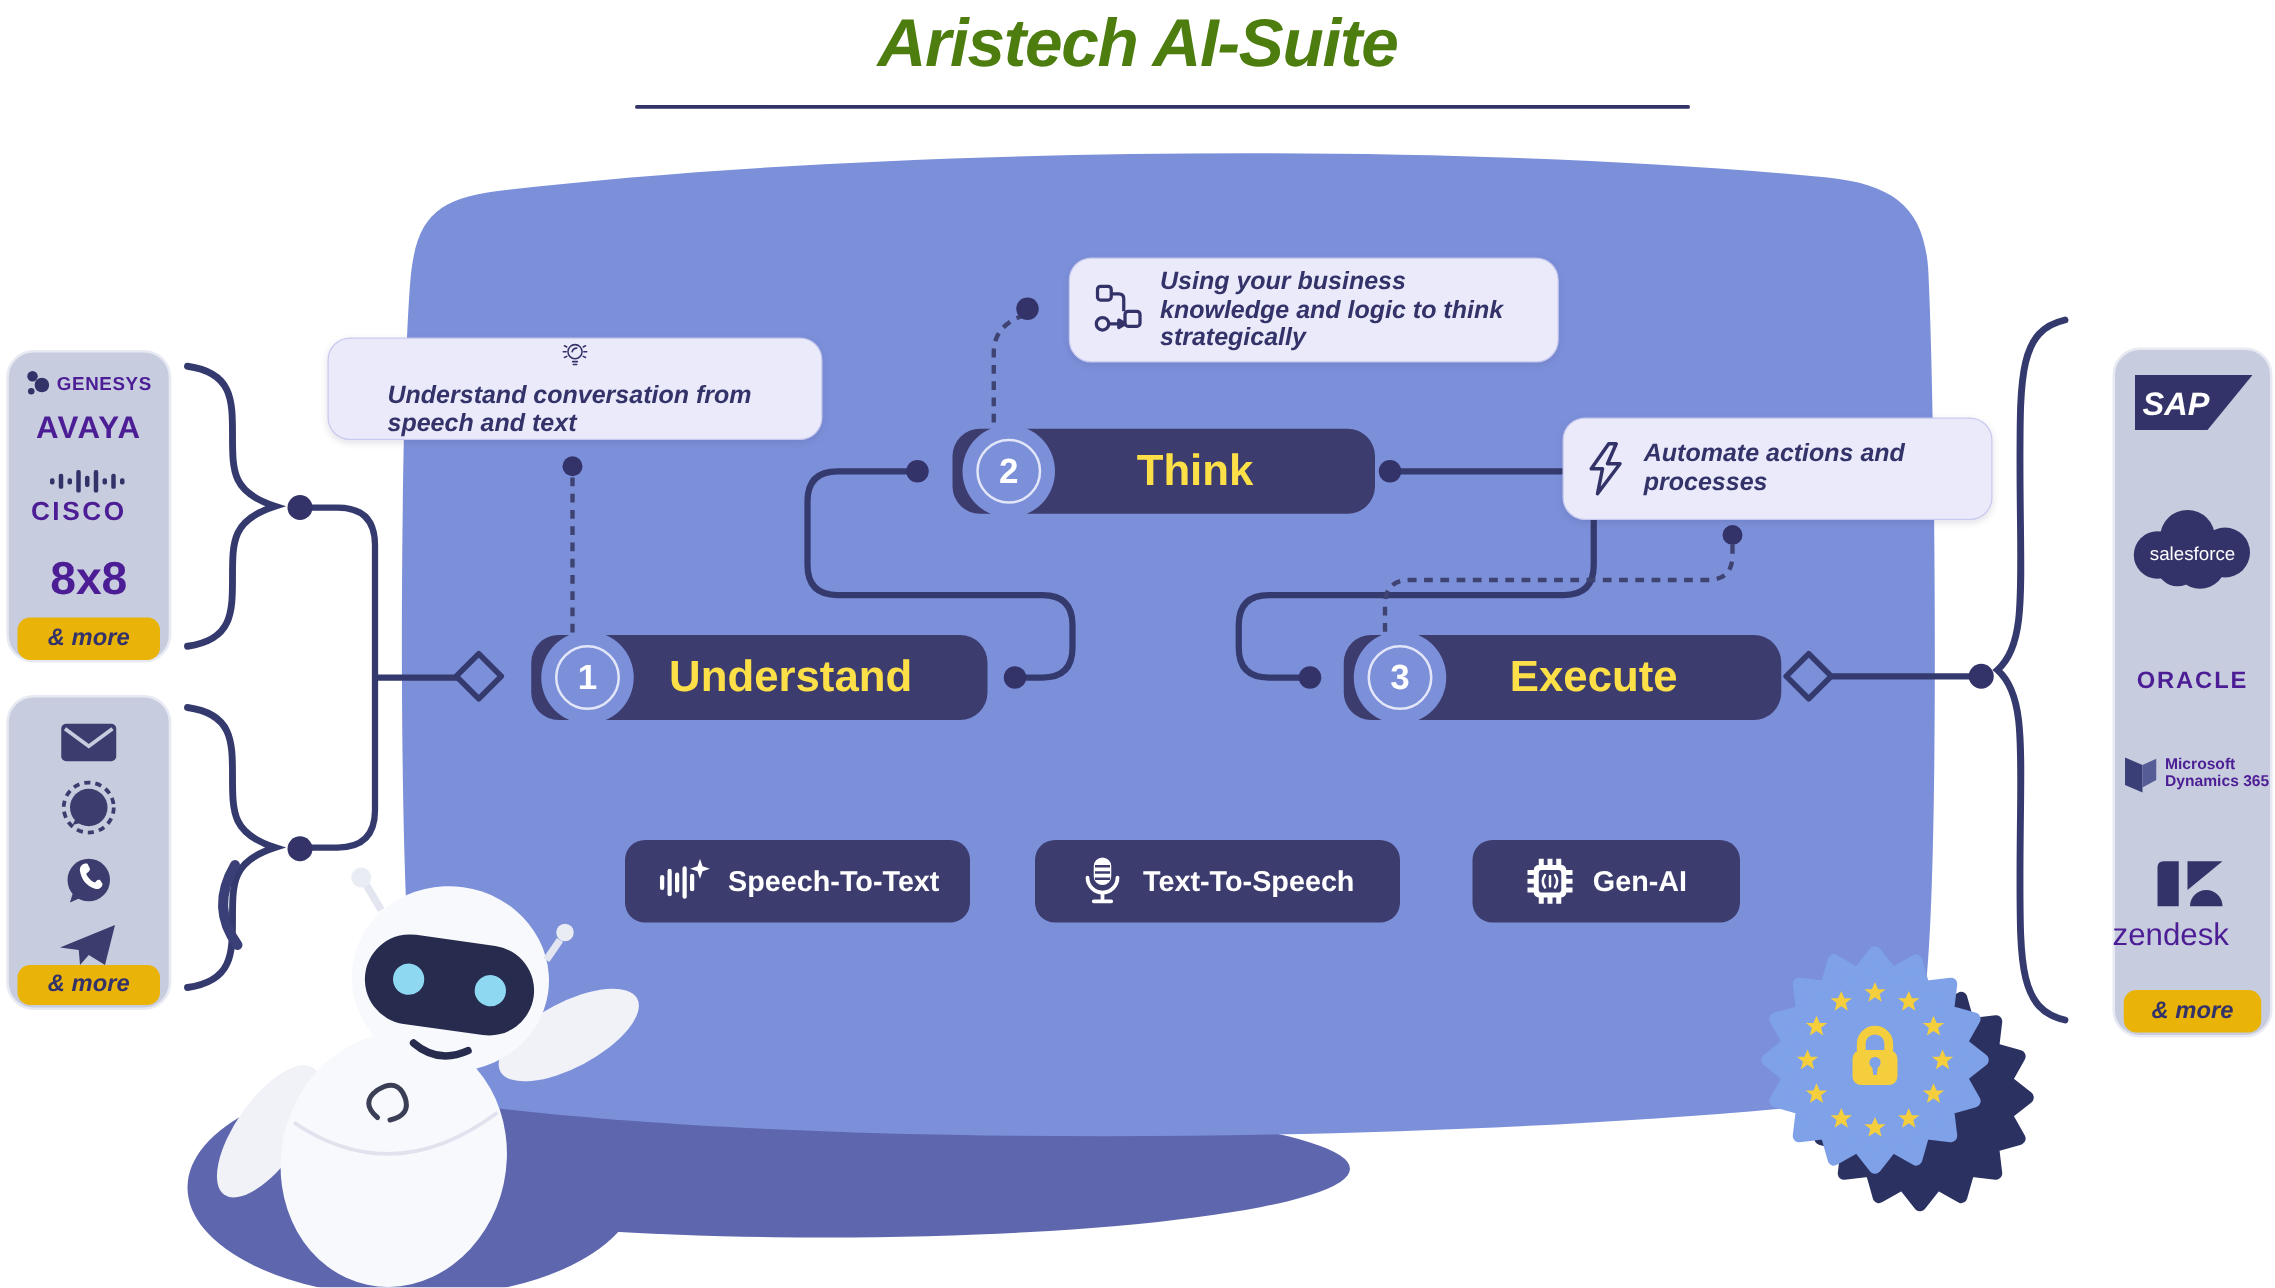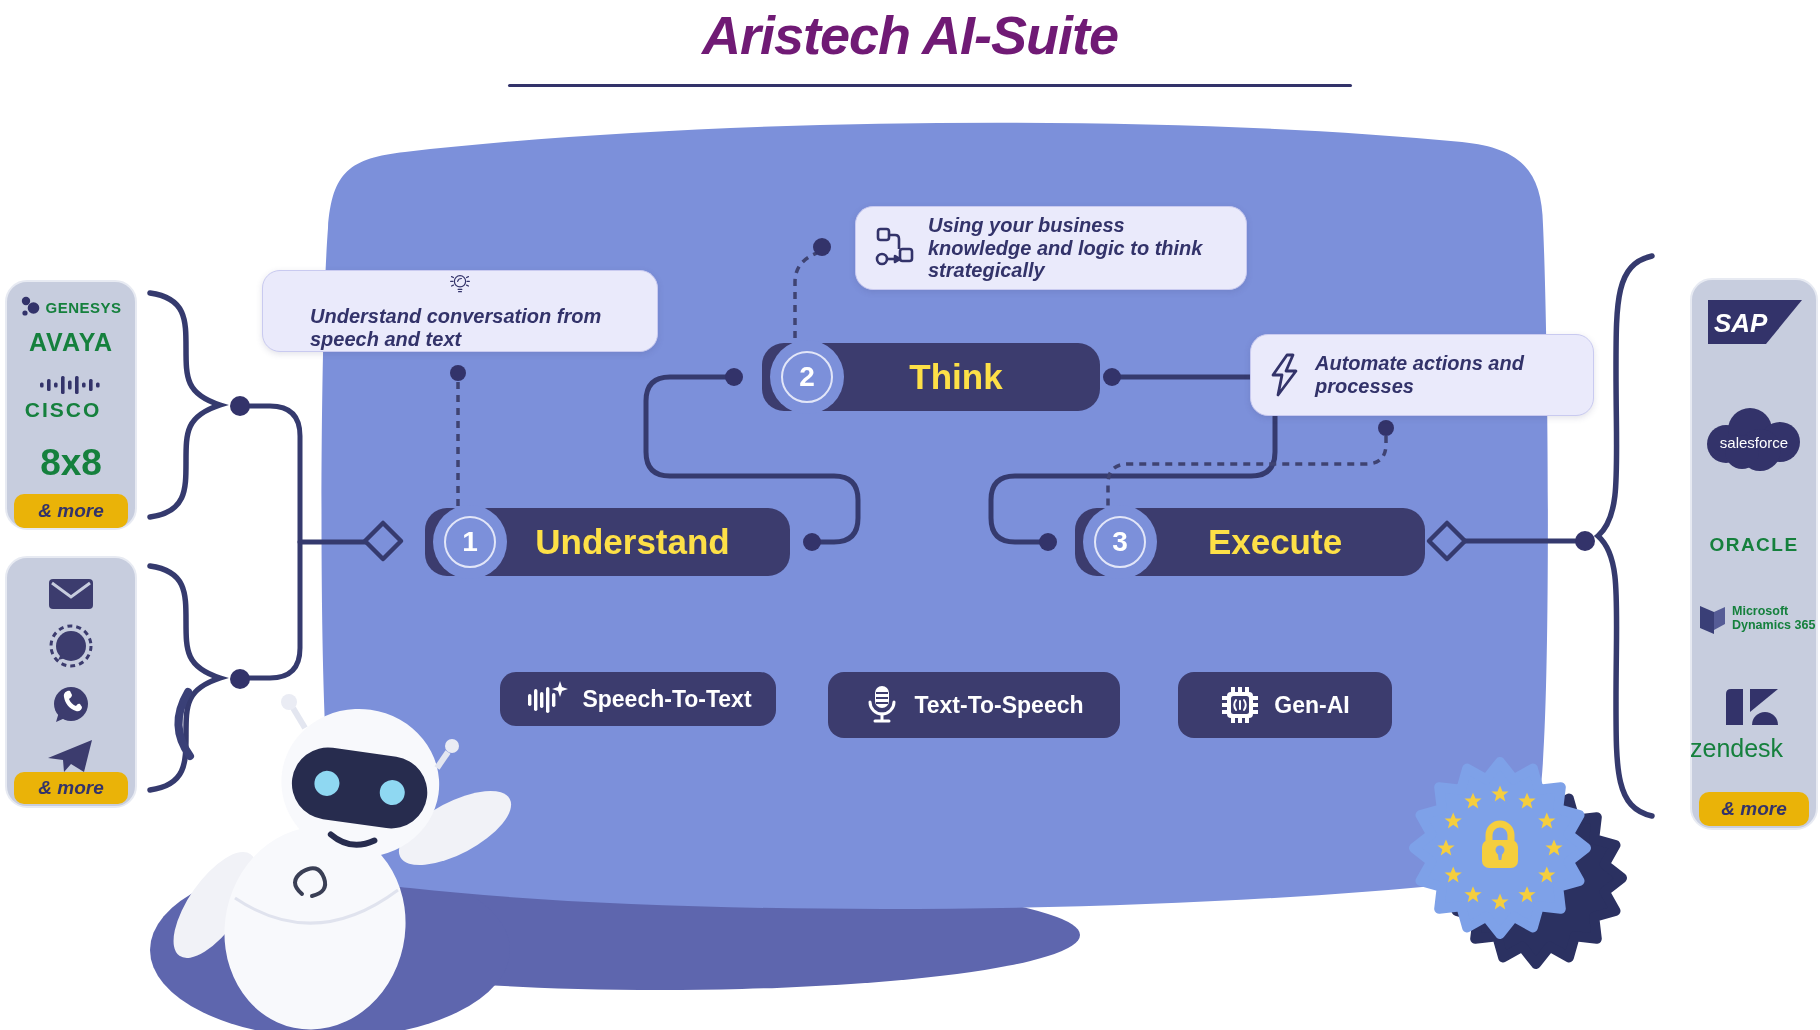--- a/index.html
+++ b/index.html
@@ -3,28 +3,28 @@
 <meta charset="utf-8">
 <style>
   html,body{margin:0;padding:0;background:#fff;}
   #canvas{position:relative;width:1820px;height:1030px;background:#ffffff;overflow:hidden;
           font-family:"Liberation Sans",sans-serif;color:#33336A;}
   .abs{position:absolute;}
   svg{display:block;}
 
   
   .title{left:0;top:4px;width:100%;text-align:center;font-size:54px;font-weight:800;
-         font-style:italic;letter-spacing:-1px;color:#701a75;}
+         font-style:italic;letter-spacing:-1px;color:#4d7c0f;}
   .title-underline{left:508px;top:84px;width:844px;height:3px;background:#33336A;border-radius:2px;}
 
   
   .panel{background:#C7CDDE;border:2px solid #E7EAF2;border-radius:22px;box-sizing:border-box;}
   .more-pill{background:#eab308;border-radius:10px;display:flex;align-items:center;justify-content:center;
              font-style:italic;font-weight:600;font-size:19px;color:#33336A;}
-  .logo-text{color:#15803d;white-space:nowrap;}
+  .logo-text{color:#4c1d95;white-space:nowrap;}
 
   
   .callout{background:#EAEAFB;border:1.5px solid #C9CAF0;border-radius:18px;display:flex;align-items:center;
            gap:10px;padding:0 14px;box-sizing:border-box;box-shadow:0 2px 6px rgba(60,60,110,.15);}
   .callout-text{font-style:italic;font-weight:700;font-size:20px;line-height:1.14;color:#33336A;}
 
   
   .flow-pill{background:#3C3C6E;border-radius:22px;display:flex;align-items:center;}
   .step-circle-wrap{position:absolute;left:8px;top:50%;transform:translateY(-50%);width:74px;height:74px;}
   .step-halo{position:absolute;left:0;top:0;width:74px;height:74px;border-radius:50%;background:#7C90DA;}
@@ -291,21 +291,21 @@
   </div>
 
   <div class="abs flow-pill" style="left:1075px;top:508px;width:350px;height:68px;">
     <span class="step-circle-wrap">
       <span class="step-halo"></span>
       <span class="step-circle">3</span>
     </span>
     <span class="flow-label">Execute</span>
   </div>
 
-  <div class="abs cap-pill" style="left:500px;top:672px;width:276px;height:54px;">
+  <div class="abs cap-pill" style="left:500px;top:672px;width:276px;height:66px;">
     <svg width="44" height="40" viewBox="0 0 44 40">
       <g fill="#ffffff">
         <rect x="4" y="15" width="3.4" height="12" rx="1.7"></rect>
         <rect x="10" y="10" width="3.4" height="22" rx="1.7"></rect>
         <rect x="16" y="13" width="3.4" height="16" rx="1.7"></rect>
         <rect x="22" y="8" width="3.4" height="26" rx="1.7"></rect>
         <rect x="28" y="14" width="3.4" height="14" rx="1.7"></rect>
         <path d="M36 2 L38 8 L44 10 L38 12 L36 18 L34 12 L28 10 L34 8 Z"></path>
       </g>
     </svg>

